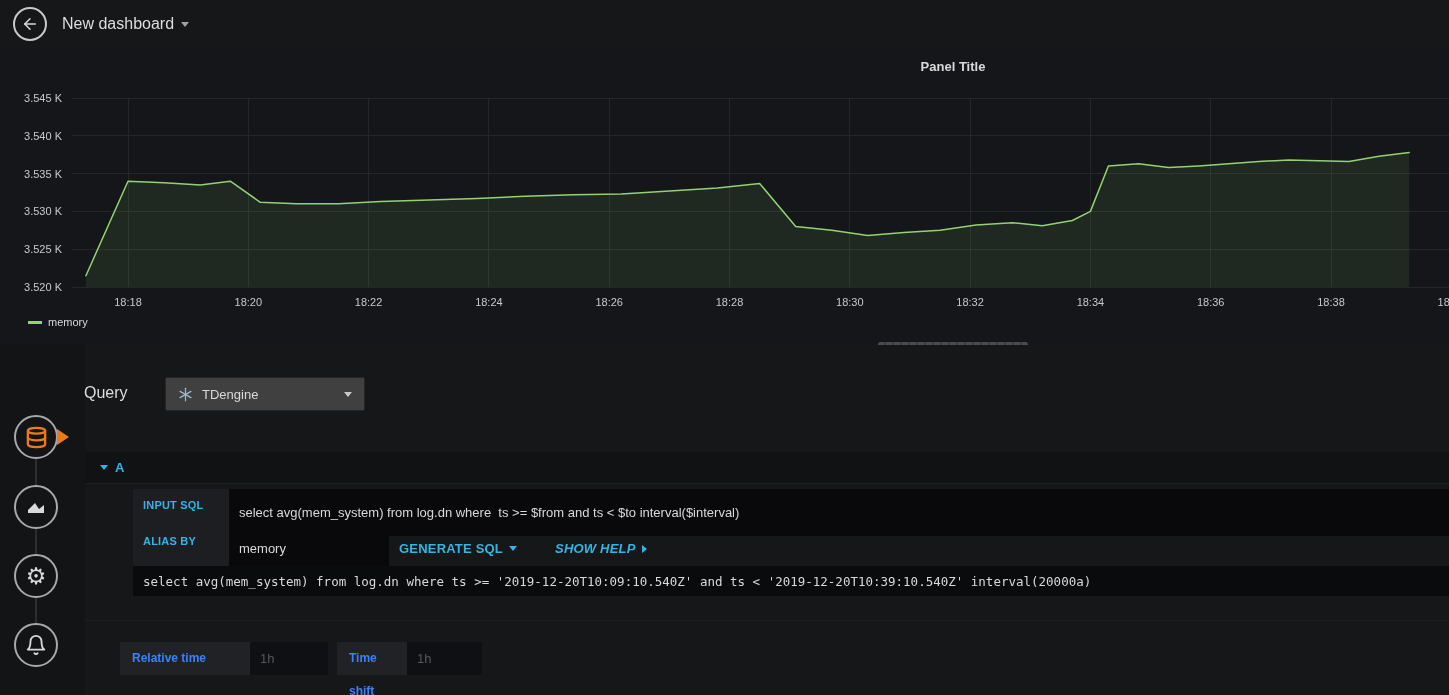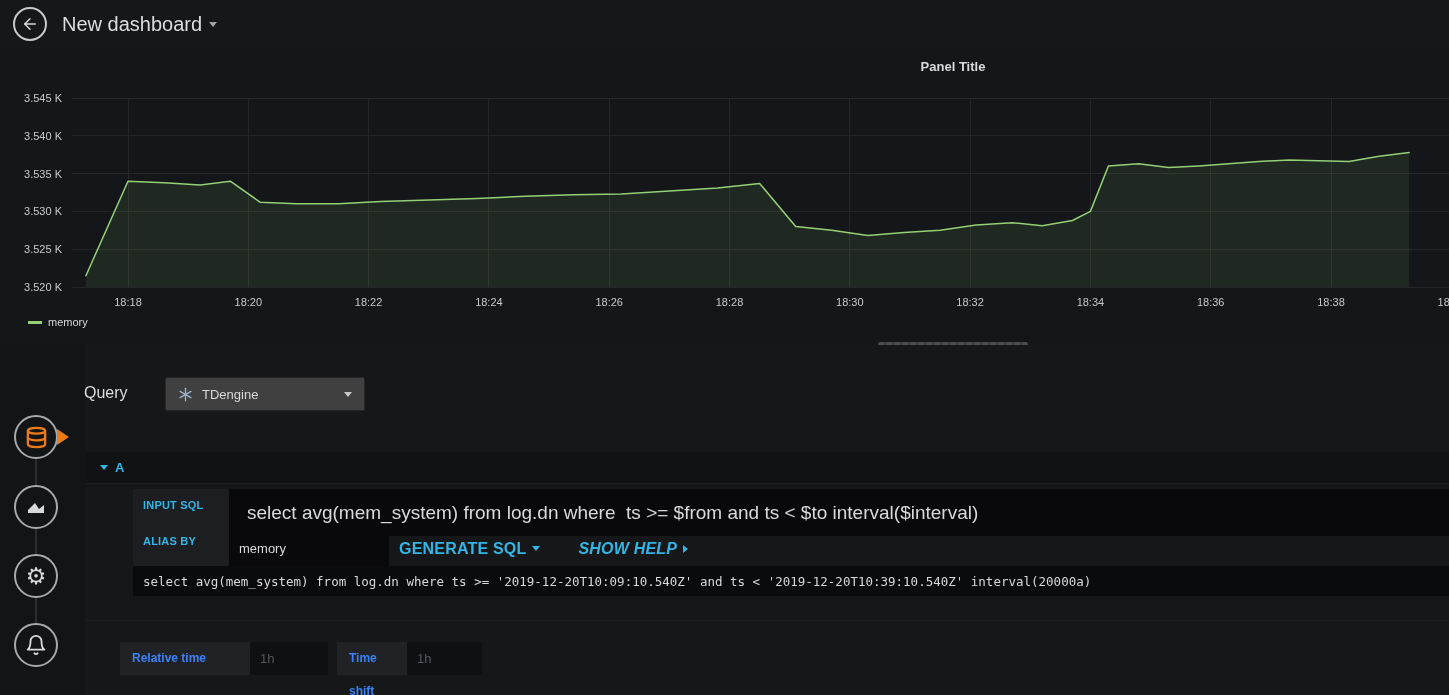--- a/index.html
+++ b/index.html
@@ -3,21 +3,21 @@
 <meta charset="utf-8">
 <style>
   * { margin:0; padding:0; box-sizing:border-box; }
   html,body { background:#0e0f10; }
   body { font-family:"Liberation Sans", sans-serif; }
   .app { position:relative; width:1449px; height:695px; background:#131415; overflow:hidden; color:#d8d9da; }
 
   
   .topbar { position:absolute; top:0; left:0; width:1449px; height:48px; background:#161719; display:flex; align-items:center; }
   .back-btn { width:34px; height:34px; margin-left:13px; border:2px solid #c7c9cc; border-radius:50%; display:flex; align-items:center; justify-content:center; cursor:pointer; flex:0 0 auto; }
-  .dash-title { margin-left:15px; font-size:20px; font-weight:500; color:#dcdde0; cursor:pointer; }
+  .dash-title { margin-left:15px; font-size:16px; font-weight:500; color:#dcdde0; cursor:pointer; }
   .title-caret { margin-left:7px; width:0; height:0; border-left:4px solid transparent; border-right:4px solid transparent; border-top:5px solid #9fa2a5; cursor:pointer; }
 
   
   .panel { position:absolute; top:48px; left:0; width:1449px; height:297px; background:#141619; }
   .panel-title { position:absolute; top:11px; left:953px; transform:translateX(-50%); font-size:13px; font-weight:700; color:#d8d9da; cursor:pointer; }
   #chart-svg { position:absolute; top:0; left:0; display:block; }
   #chart-svg text { font-family:"Liberation Sans", sans-serif; }
   .legend { position:absolute; top:268px; left:28px; display:flex; align-items:center; font-size:11px; color:#d8d9da; cursor:pointer; }
   .legend-swatch { display:inline-block; width:14px; height:3px; margin-right:6px; background:#94d175; }
   .hscroll { position:absolute; top:342px; left:878px; width:150px; height:5px; border-radius:3px;
@@ -45,25 +45,25 @@
 
   .ref-row { position:absolute; left:85px; top:452px; width:1364px; height:32px; background:#101214;
              display:flex; align-items:center; padding-left:15px; cursor:pointer; border-bottom:1px solid #1c1f22; }
   .ref-caret { width:0; height:0; border-left:4px solid transparent; border-right:4px solid transparent; border-top:5px solid #33b5e5; }
   .ref-id { margin-left:7px; color:#33b5e5; font-size:13px; font-weight:700; }
 
   .field-row { position:absolute; left:133px; height:47px; display:flex; align-items:stretch; }
   .row-input-sql { top:489px; width:1316px; }
   .row-alias { top:525px; width:1316px; }
   .field-label { width:96px; background:#1c1e22; color:#33b5e5; font-size:11px; font-weight:700; line-height:33px; padding-left:10px; letter-spacing:.2px; }
-  .sql-input { flex:1; background:#09090b; border:none; outline:none; color:#d8d9da; font-size:19px; padding:0 18px;
+  .sql-input { flex:1; background:#09090b; border:none; outline:none; color:#d8d9da; font-size:13px; padding:0 10px;
                font-family:"Liberation Sans", sans-serif; }
   .alias-input { width:160px; background:#09090b; border:none; outline:none; color:#d8d9da; font-size:13px; padding:0 10px;
                  font-family:"Liberation Sans", sans-serif; }
-  .text-btn { display:flex; align-items:center; color:#33b5e5; font-size:16px; font-weight:700; cursor:pointer; letter-spacing:.2px; }
+  .text-btn { display:flex; align-items:center; color:#33b5e5; font-size:13px; font-weight:700; cursor:pointer; letter-spacing:.2px; }
   .btn-generate { margin-left:10px; }
   .btn-help { margin-left:38px;font-style:italic; }
   .caret-down-blue { margin-left:6px; width:0; height:0; border-left:4px solid transparent; border-right:4px solid transparent; border-top:5px solid #33b5e5; }
   .caret-right-blue { margin-left:6px; width:0; height:0; border-top:4px solid transparent; border-bottom:4px solid transparent; border-left:5px solid #33b5e5; }
 
   .gen-sql { position:absolute; left:133px; top:566px; width:1316px; height:30px; background:#0a0b0d;
              display:flex; align-items:center; padding:0 10px; font-family:"DejaVu Sans Mono", monospace;
              font-size:12.5px; color:#d8d9da; white-space:nowrap; overflow:hidden; }
 
   .divider { position:absolute; left:85px; top:620px; width:1364px; height:1px; background:#1b1d20; }

